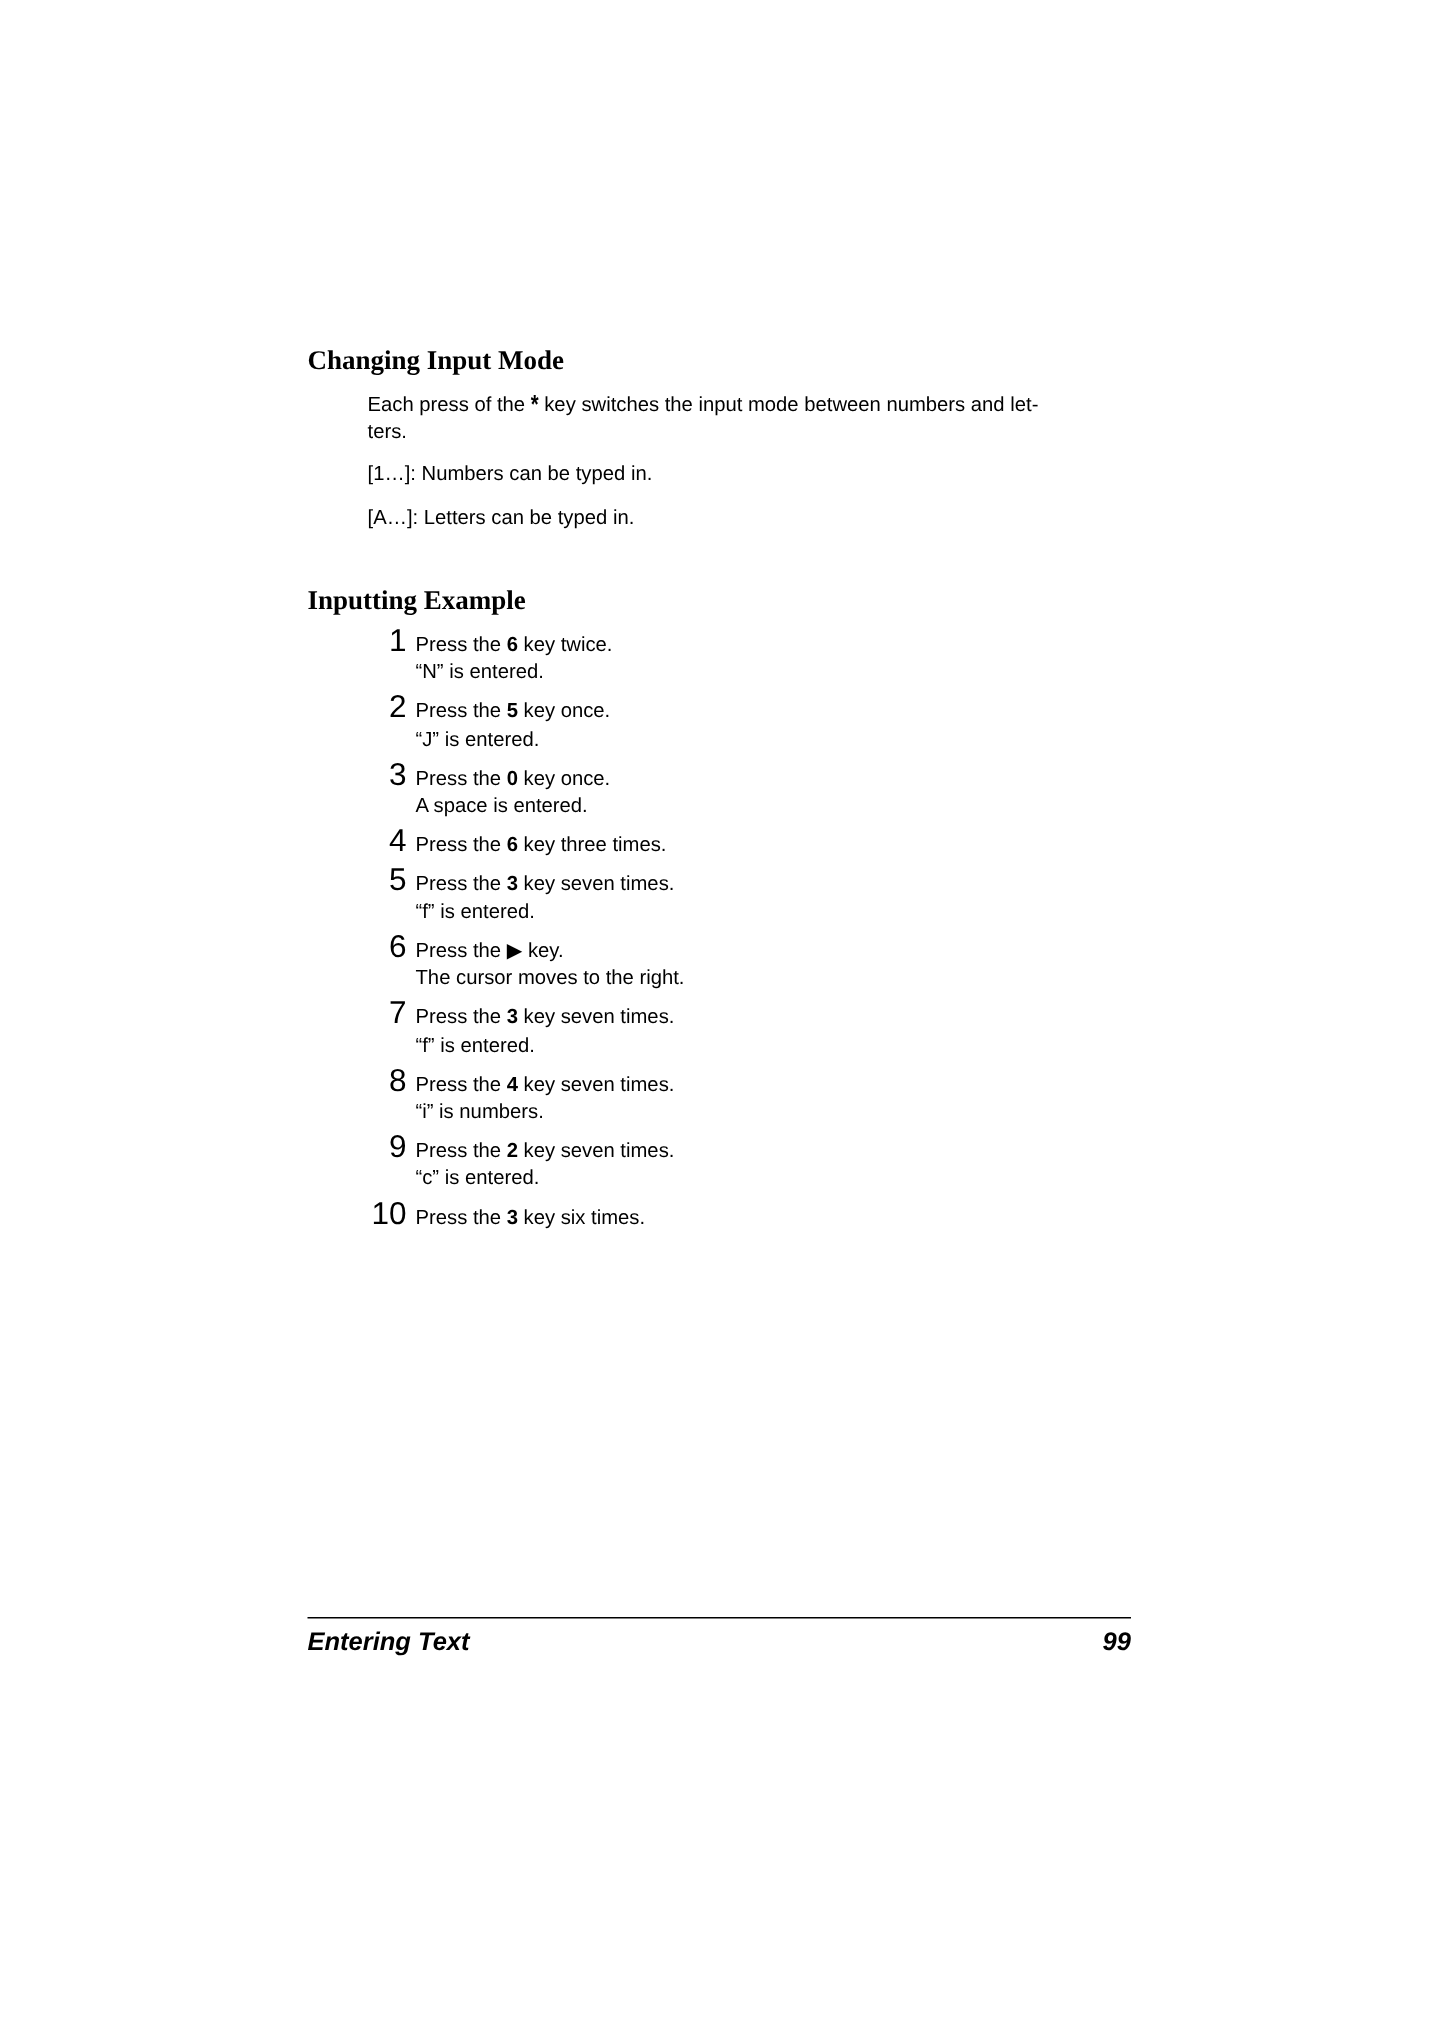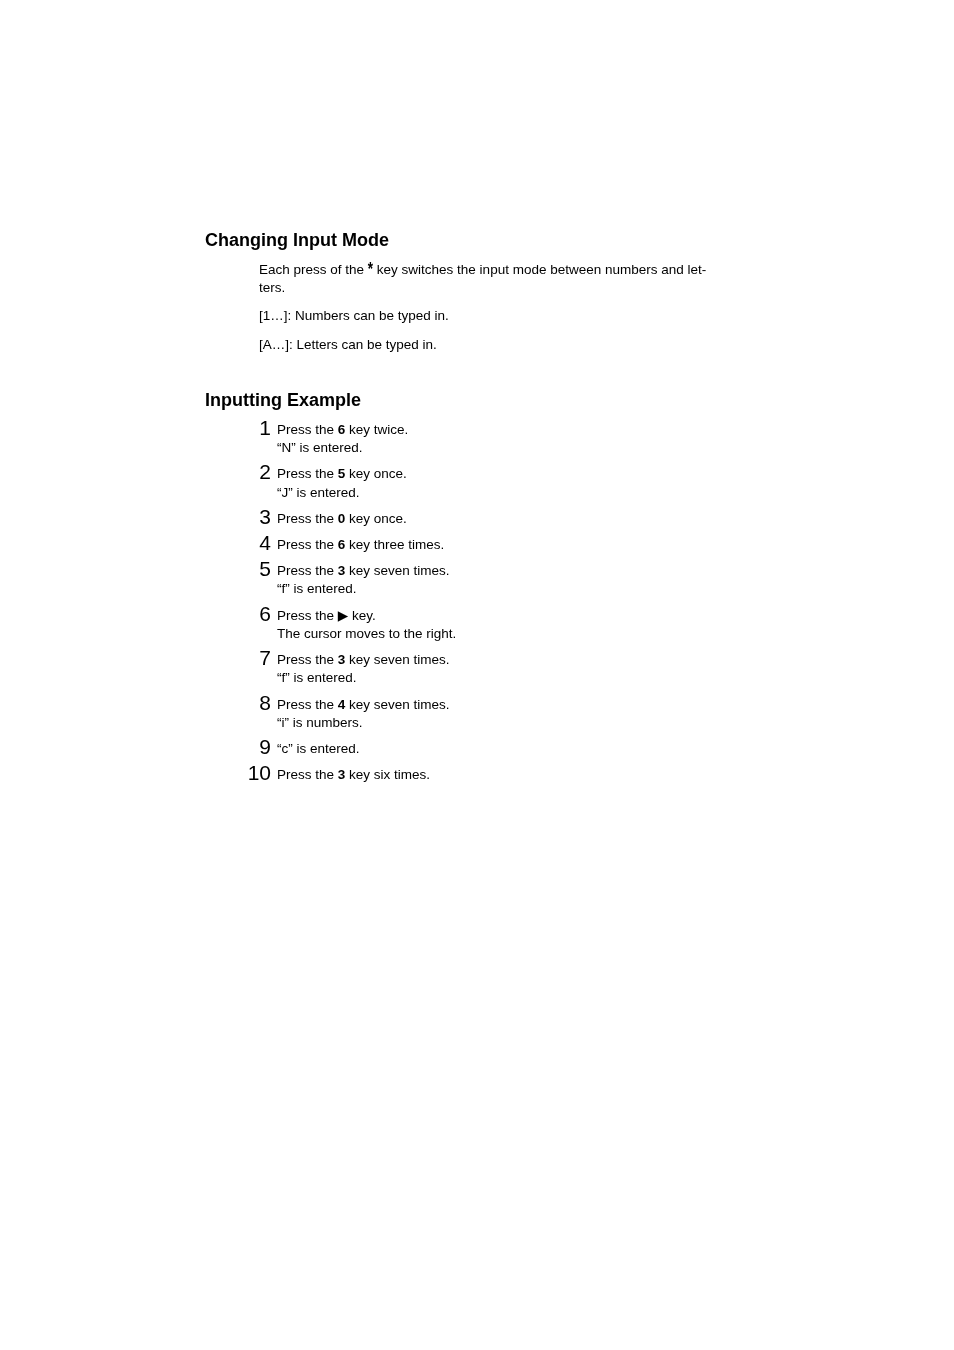--- a/index.html
+++ b/index.html
@@ -13,28 +13,29 @@
     box-sizing: border-box;
     width: 954px;
     height: 1350px;
     padding: 230px 200px 0 205px;
     position: relative;
   }
   h2.section-heading {
     font-size: 18px;
     font-weight: bold;
     margin: 0 0 10px 0;
+    font-family: Liberation Serif, serif;
   }
   .body-block {
     padding-left: 40px;
     font-size: 13.5px;
     line-height: 1.35;
   }
   .para {
-    margin: 0 0 10px 14px;
+    margin: 0 0 10px 0;
   }
   .star-glyph {
     display: inline-block;
     transform: scaleY(1.3);
     font-weight: bold;
   }
   .spacer-mid { height: 26px; }
   ol.steps {
     list-style: none;
     margin: 6px 0 0 0;
@@ -114,20 +115,21 @@
         <span class="step-line1">
           <span>Press the </span><span class="key-bold">5</span><span> key once.</span>
         </span>
         <span class="step-line2">“J” is entered.</span>
       </li>
       <li>
         <span class="num">3</span>
         <span class="step-line1">
           <span>Press the </span><span class="key-bold">0</span><span> key once.</span>
         </span>
+        <span class="step-line2">A space is entered.</span>
       </li>
       <li>
         <span class="num">4</span>
         <span class="step-line1">
           <span>Press the </span><span class="key-bold">6</span><span> key three times.</span>
         </span>
       </li>
       <li>
         <span class="num">5</span>
         <span class="step-line1">
@@ -151,25 +153,35 @@
       </li>
       <li>
         <span class="num">8</span>
         <span class="step-line1">
           <span>Press the </span><span class="key-bold">4</span><span> key seven times.</span>
         </span>
         <span class="step-line2">“i” is numbers.</span>
       </li>
       <li>
         <span class="num">9</span>
+        <span class="step-line1">
+          <span>Press the </span><span class="key-bold">2</span><span> key seven times.</span>
+        </span>
         <span class="step-line2">“c” is entered.</span>
       </li>
       <li class="two-digit">
         <span class="num">10</span>
         <span class="step-line1">
           <span>Press the </span><span class="key-bold">3</span><span> key six times.</span>
         </span>
       </li>
     </ol>
   </div>
 
+  <div class="footer">
+    <hr class="footer-rule">
+    <div class="footer-row">
+      <span>Entering Text</span>
+      <span class="footer-page">99</span>
+    </div>
+  </div>
 
 </div>
 
 </body></html>

